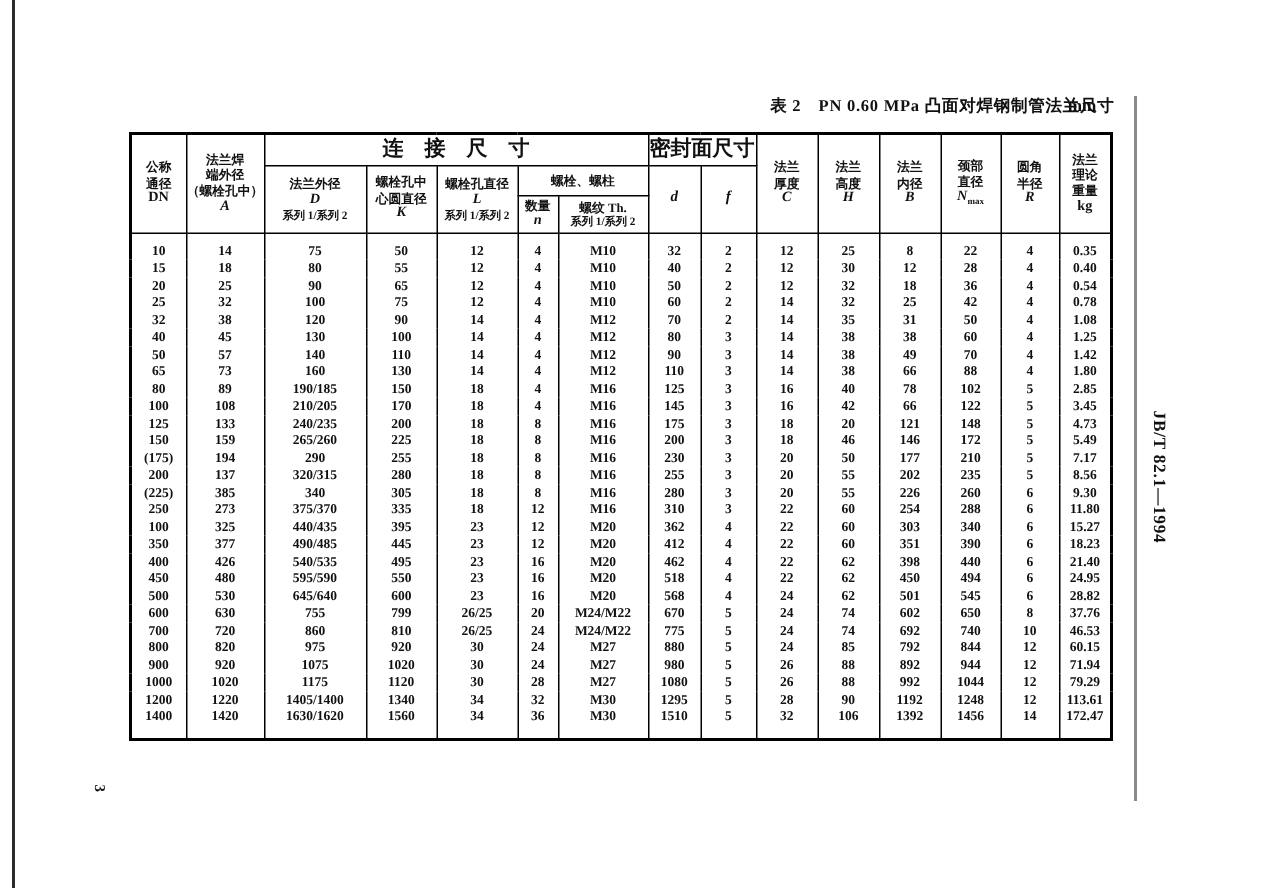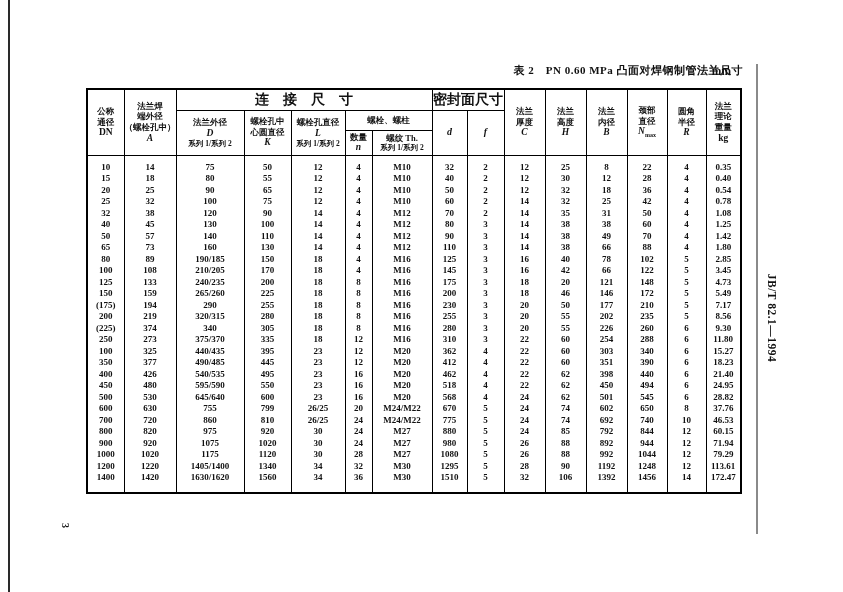--- a/index.html
+++ b/index.html
@@ -363,38 +363,38 @@
           <td>3</td>
           <td>20</td>
           <td>50</td>
           <td>177</td>
           <td>210</td>
           <td>5</td>
           <td>7.17</td>
         </tr>
         <tr>
           <td>200</td>
-          <td>219</td>
+          <td>137</td>
           <td>320/315</td>
           <td>280</td>
           <td>18</td>
           <td>8</td>
           <td>M16</td>
           <td>255</td>
           <td>3</td>
           <td>20</td>
           <td>55</td>
           <td>202</td>
           <td>235</td>
           <td>5</td>
           <td>8.56</td>
         </tr>
         <tr>
           <td>(225)</td>
-          <td>374</td>
+          <td>385</td>
           <td>340</td>
           <td>305</td>
           <td>18</td>
           <td>8</td>
           <td>M16</td>
           <td>280</td>
           <td>3</td>
           <td>20</td>
           <td>55</td>
           <td>226</td>

